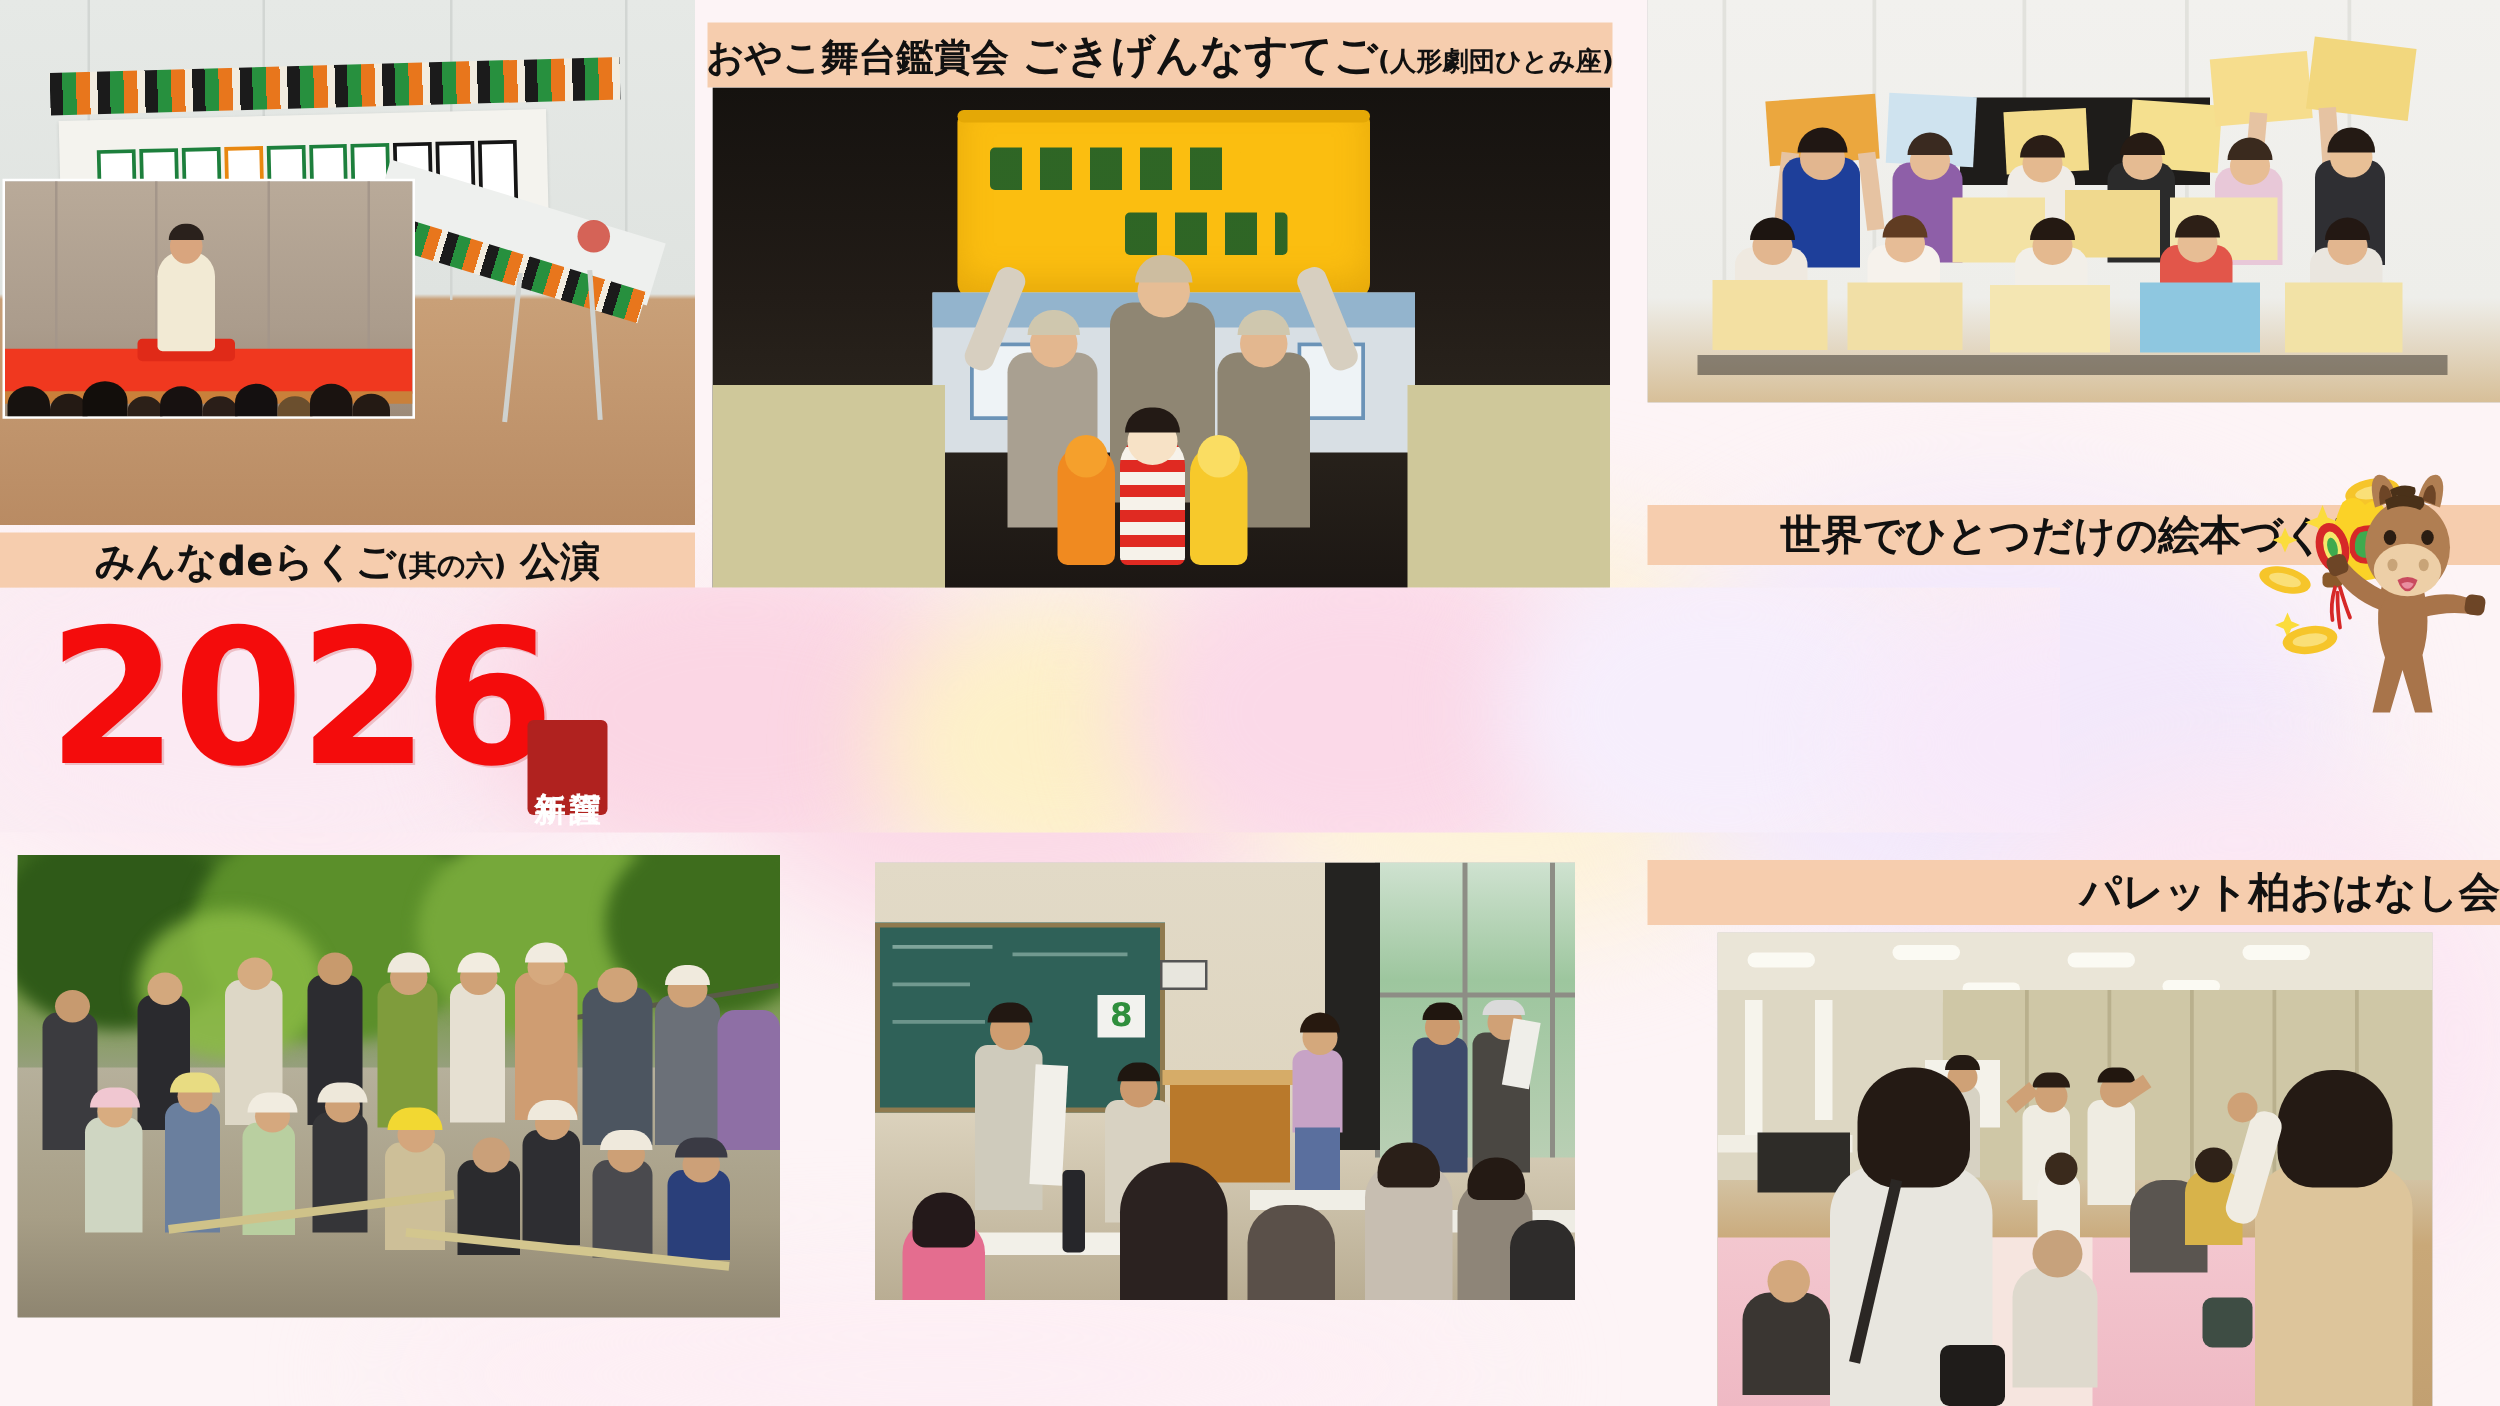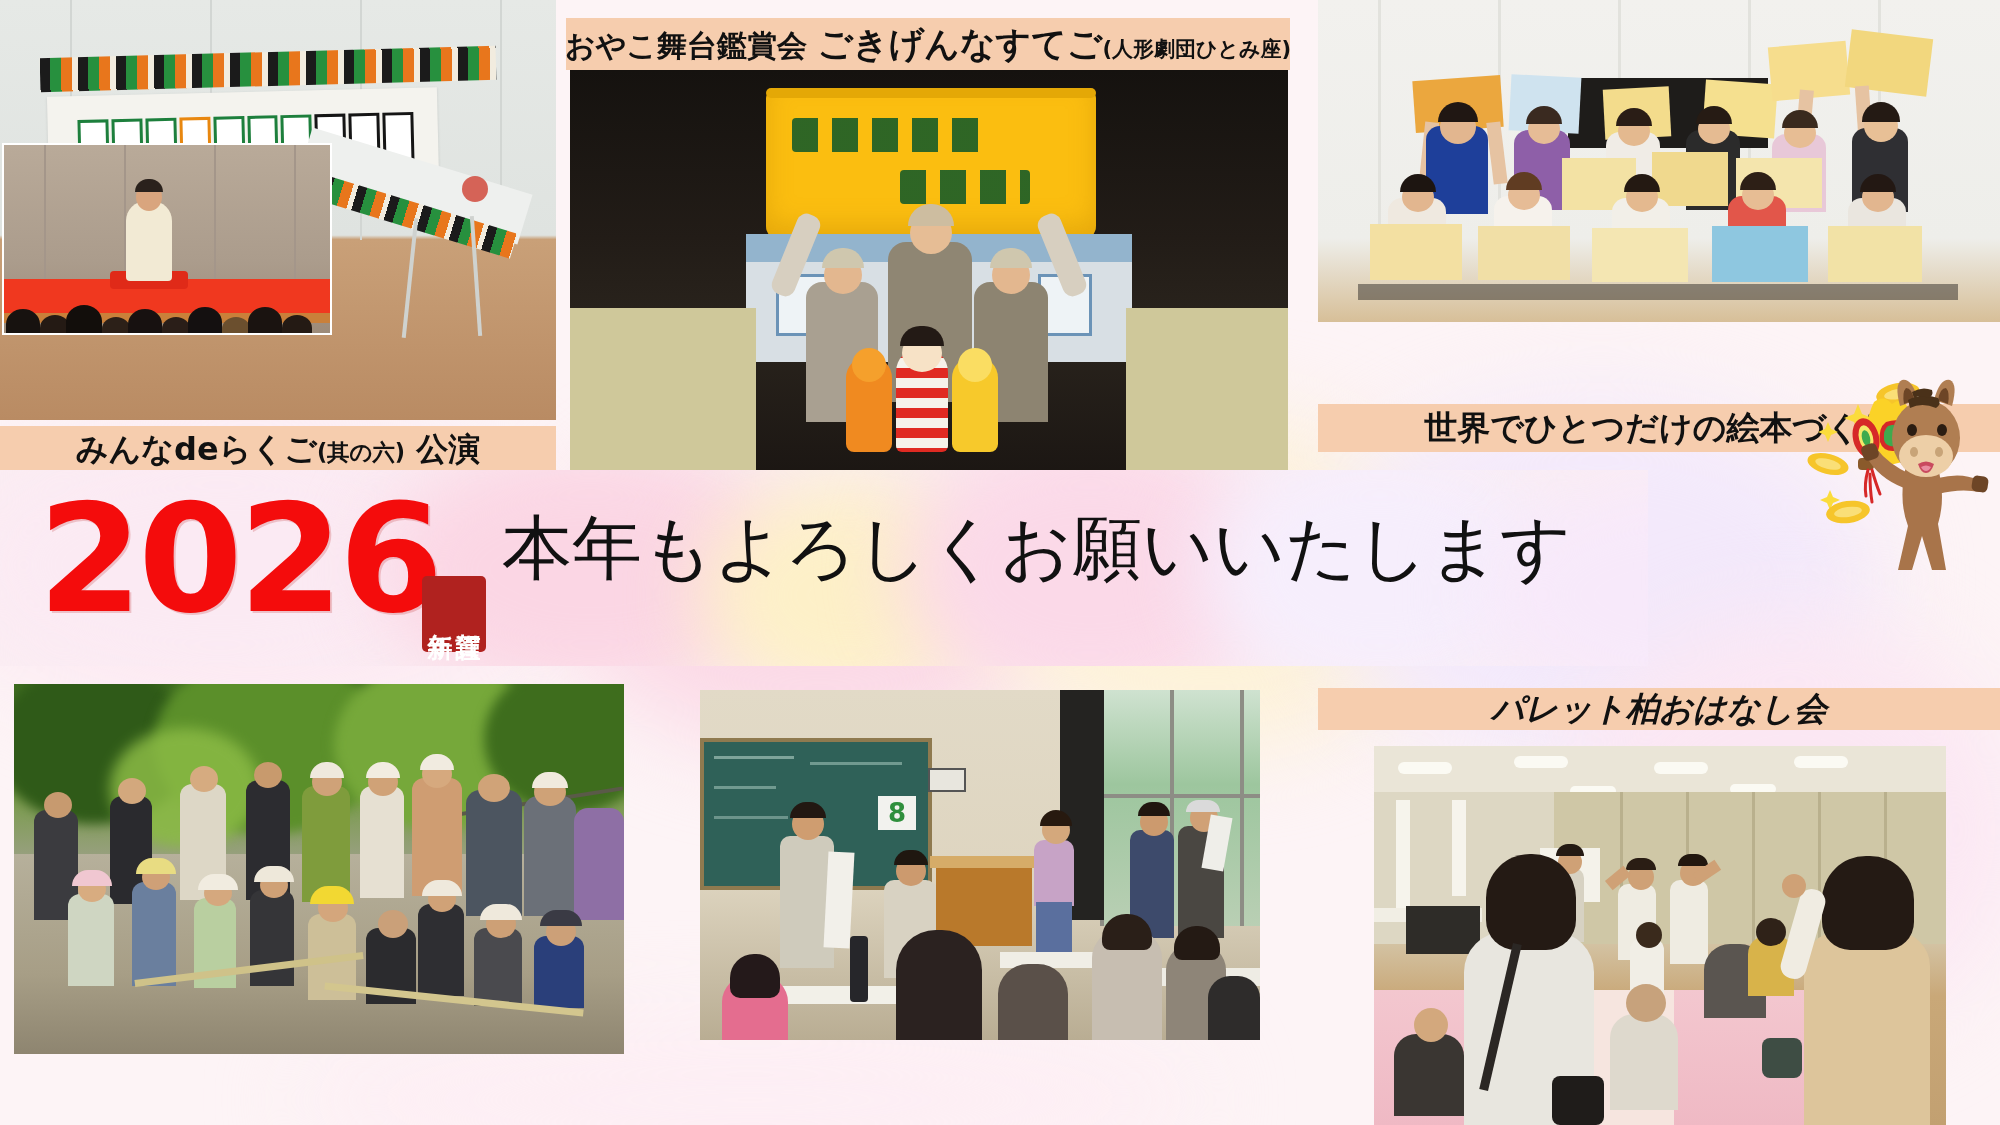--- a/index.html
+++ b/index.html
@@ -273,21 +273,20 @@
     <div class="bbg"></div>
     <div class="bblob" style="left:-40px;top:-40px;width:520px;height:270px;background:#fbeaf3;"></div>
     <div class="bblob" style="left:380px;top:-30px;width:420px;height:260px;background:#fbd6e4;"></div>
     <div class="bblob" style="left:700px;top:10px;width:300px;height:230px;background:#fdf0c8;"></div>
     <div class="bblob" style="left:900px;top:-40px;width:380px;height:280px;background:#fbd9e8;"></div>
     <div class="bblob" style="left:1200px;top:-30px;width:360px;height:260px;background:#f6eefc;"></div>
     <div class="bblob" style="left:1480px;top:0px;width:420px;height:250px;background:#f7e9fa;"></div>
     <div class="bblob" style="left:1720px;top:-20px;width:320px;height:260px;background:#fbeaf4;"></div>
 
     <div id="year">2026</div>
-    <div id="greet">本年もよろしくお願いいたします</div>
 
   </div>
 
   <div id="seal">
     <span>謹賀</span>
     <span>新年</span>
   </div>
 
   <svg id="horse" viewBox="0 0 200 200">
 
@@ -338,21 +337,21 @@
       <ellipse cx="112" cy="52" rx="5" ry="6" fill="#2b1d12"></ellipse>
       <ellipse cx="142" cy="52" rx="5" ry="6" fill="#2b1d12"></ellipse>
       <ellipse cx="126" cy="78" rx="27" ry="21" fill="#edcfa7"></ellipse>
       <ellipse cx="114" cy="74" rx="4" ry="5" fill="#c8a478"></ellipse>
       <ellipse cx="139" cy="74" rx="4" ry="5" fill="#c8a478"></ellipse>
       <path d="M118 86 q8 -5 16 0 q-3 9 -8 9 q-5 0 -8 -9z" fill="#c94a5e"></path>
       <path d="M121 89 q5 -3 10 0 q-2 4 -5 4 q-3 0 -5 -4z" fill="#e98ea0"></path>
     </g>
   </svg>
 
-  <div class="cap" style="left:1318px;top:688px;width:682px;height:42px;justify-content:center;font-style:italic;">
+  <div class="cap" style="left:1318px;top:688px;width:682px;height:52px;justify-content:flex-end;">
     <span class="txt" style="font-size:33px;">パレット柏おはなし会</span>
   </div>
 
   <div class="photo" style="left:14px;top:684px;width:610px;height:370px;">
     <div class="scene" style="background:linear-gradient(180deg,#3d6b1f 0%,#6d9a36 24%,#9aa083 48%,#b7b39a 72%,#a39a83 100%);">
 
       <div class="lyr" style="left:-20px;top:-20px;width:200px;height:160px;border-radius:50%;background:#2f5a18;filter:blur(6px);"></div>
       <div class="lyr" style="left:140px;top:-30px;width:230px;height:180px;border-radius:50%;background:#5b8f2a;filter:blur(6px);"></div>
       <div class="lyr" style="left:320px;top:-24px;width:210px;height:170px;border-radius:50%;background:#76a83a;filter:blur(6px);"></div>
       <div class="lyr" style="left:470px;top:-20px;width:170px;height:150px;border-radius:50%;background:#3e6d1d;filter:blur(6px);"></div>

